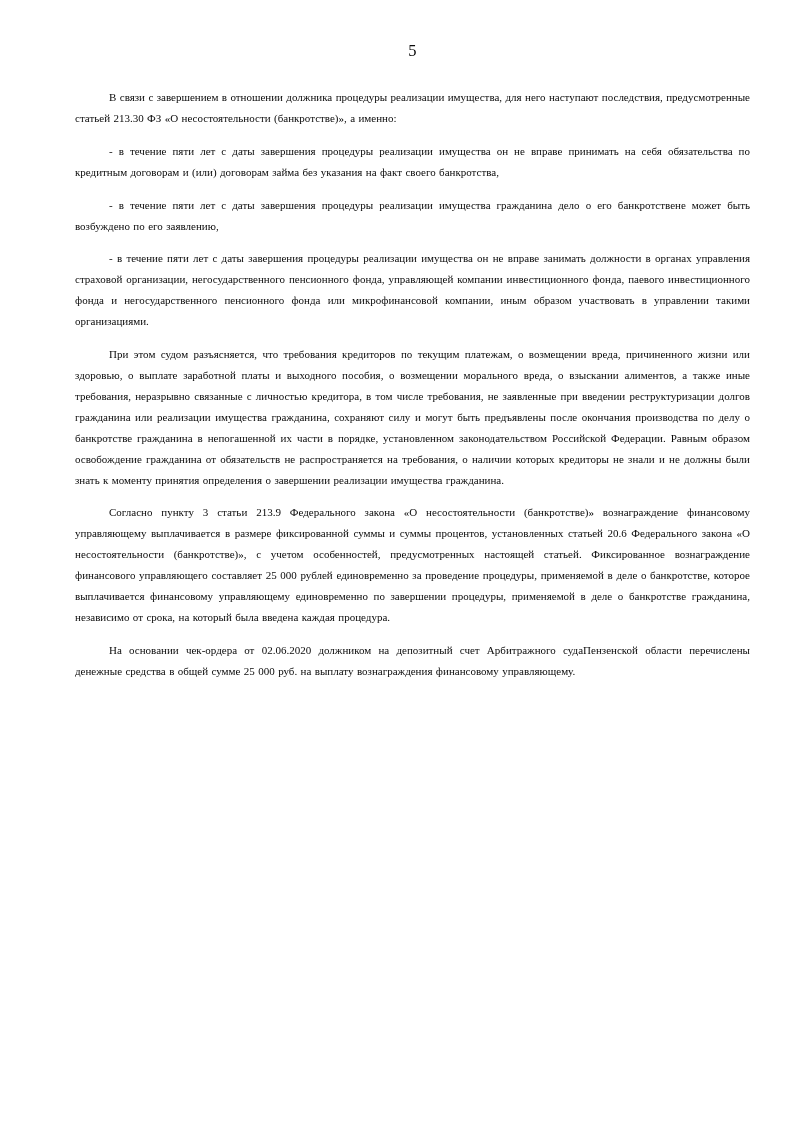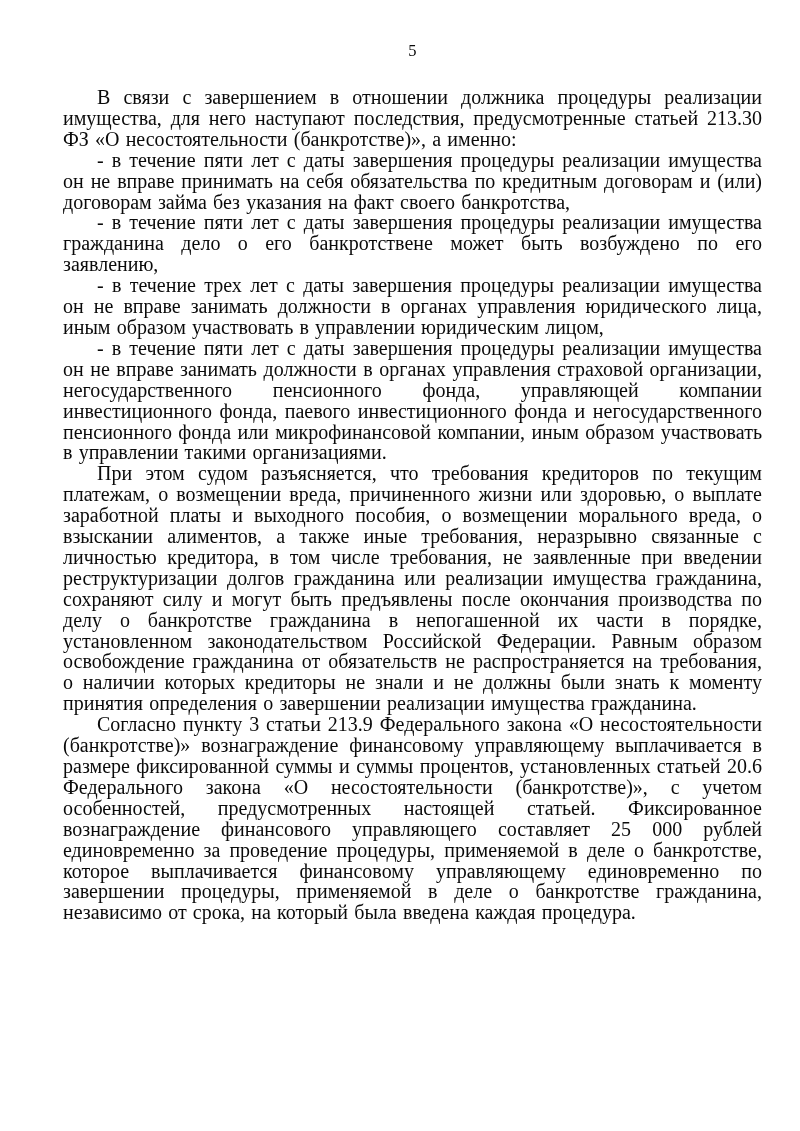--- a/index.html
+++ b/index.html
@@ -23,37 +23,37 @@
     padding: 40px 38px 0 63px;
   }
   .page-number {
     text-align: center;
     font-size: 16.5px;
     line-height: 21px;
     margin: 0 0 26px 0;
     letter-spacing: 0.5px;
   }
   .body-text p {
-    margin: 0;
+    margin: 12px;
     padding: 0;
-    font-size: 20px;
+    font-size: 11px;
     line-height: 20.9px;
     text-align: justify;
     text-indent: 34px;
     word-spacing: 0.06em;
   }
 </style>
 </head>
 <body>
 
 <div class="page">
   <div class="page-number">5</div>
 
   <div class="body-text">
     <p>В связи с завершением в отношении должника процедуры реализации имущества, для него наступают последствия, предусмотренные статьей 213.30 ФЗ «О несостоятельности (банкротстве)», а именно:</p>
     <p>- в течение пяти лет с даты завершения процедуры реализации имущества он не вправе принимать на себя обязательства по кредитным договорам и (или) договорам займа без указания на факт своего банкротства,</p>
     <p>- в течение пяти лет с даты завершения процедуры реализации имущества гражданина дело о его банкротствене может быть возбуждено по его заявлению,</p>
-    <p>- в течение трех лет с даты завершения процедуры реализации имущества он не вправе занимать должности в органах управления юридического лица, иным образом участвовать в управлении юридическим лицом,</p>
     <p>- в течение пяти лет с даты завершения процедуры реализации имущества он не вправе занимать должности в органах управления страховой организации, негосударственного пенсионного фонда, управляющей компании инвестиционного фонда, паевого инвестиционного фонда и негосударственного пенсионного фонда или микрофинансовой компании, иным образом участвовать в управлении такими организациями.</p>
     <p>При этом судом разъясняется, что требования кредиторов по текущим платежам, о возмещении вреда, причиненного жизни или здоровью, о выплате заработной платы и выходного пособия, о возмещении морального вреда, о взыскании алиментов, а также иные требования, неразрывно связанные с личностью кредитора, в том числе требования, не заявленные при введении реструктуризации долгов гражданина или реализации имущества гражданина, сохраняют силу и могут быть предъявлены после окончания производства по делу о банкротстве гражданина в непогашенной их части в порядке, установленном законодательством Российской Федерации. Равным образом освобождение гражданина от обязательств не распространяется на требования, о наличии которых кредиторы не знали и не должны были знать к моменту принятия определения о завершении реализации имущества гражданина.</p>
     <p>Согласно пункту 3 статьи 213.9 Федерального закона «О несостоятельности (банкротстве)» вознаграждение финансовому управляющему выплачивается в размере фиксированной суммы и суммы процентов, установленных статьей 20.6 Федерального закона «О несостоятельности (банкротстве)», с учетом особенностей, предусмотренных настоящей статьей. Фиксированное вознаграждение финансового управляющего составляет 25 000 рублей единовременно за проведение процедуры, применяемой в деле о банкротстве, которое выплачивается финансовому управляющему единовременно по завершении процедуры, применяемой в деле о банкротстве гражданина, независимо от срока, на который была введена каждая процедура.</p>
+    <p>На основании чек-ордера от 02.06.2020 должником на депозитный счет Арбитражного судаПензенской области перечислены денежные средства в общей сумме 25 000 руб. на выплату вознаграждения финансовому управляющему.</p>
   </div>
 </div>
 
 </body></html>

